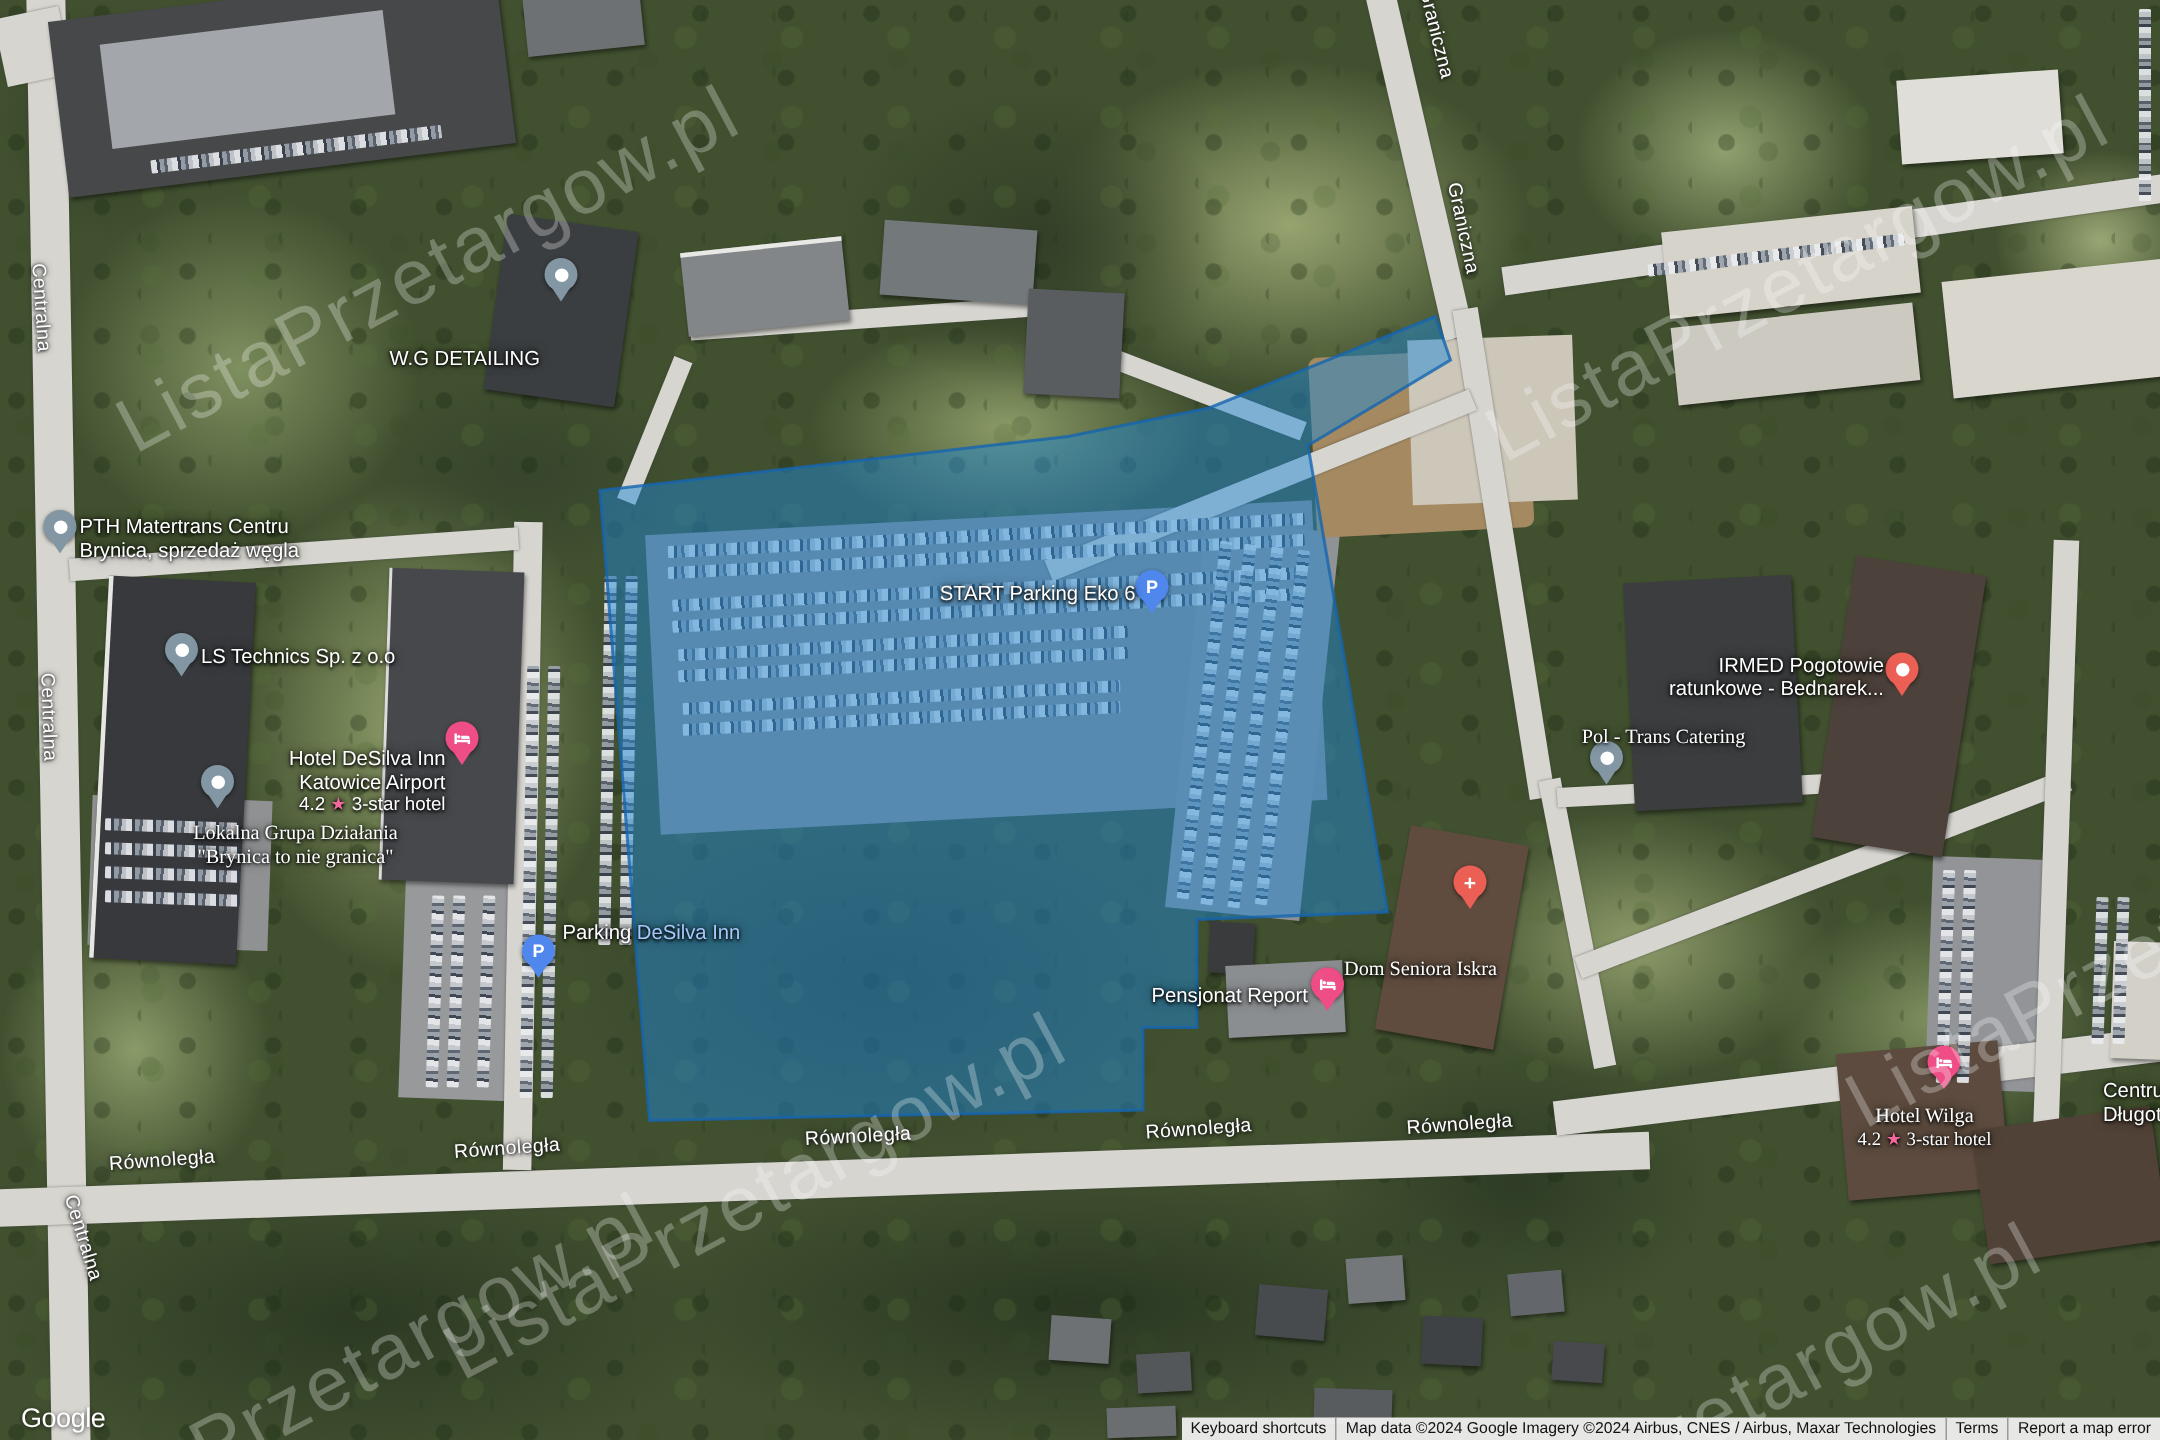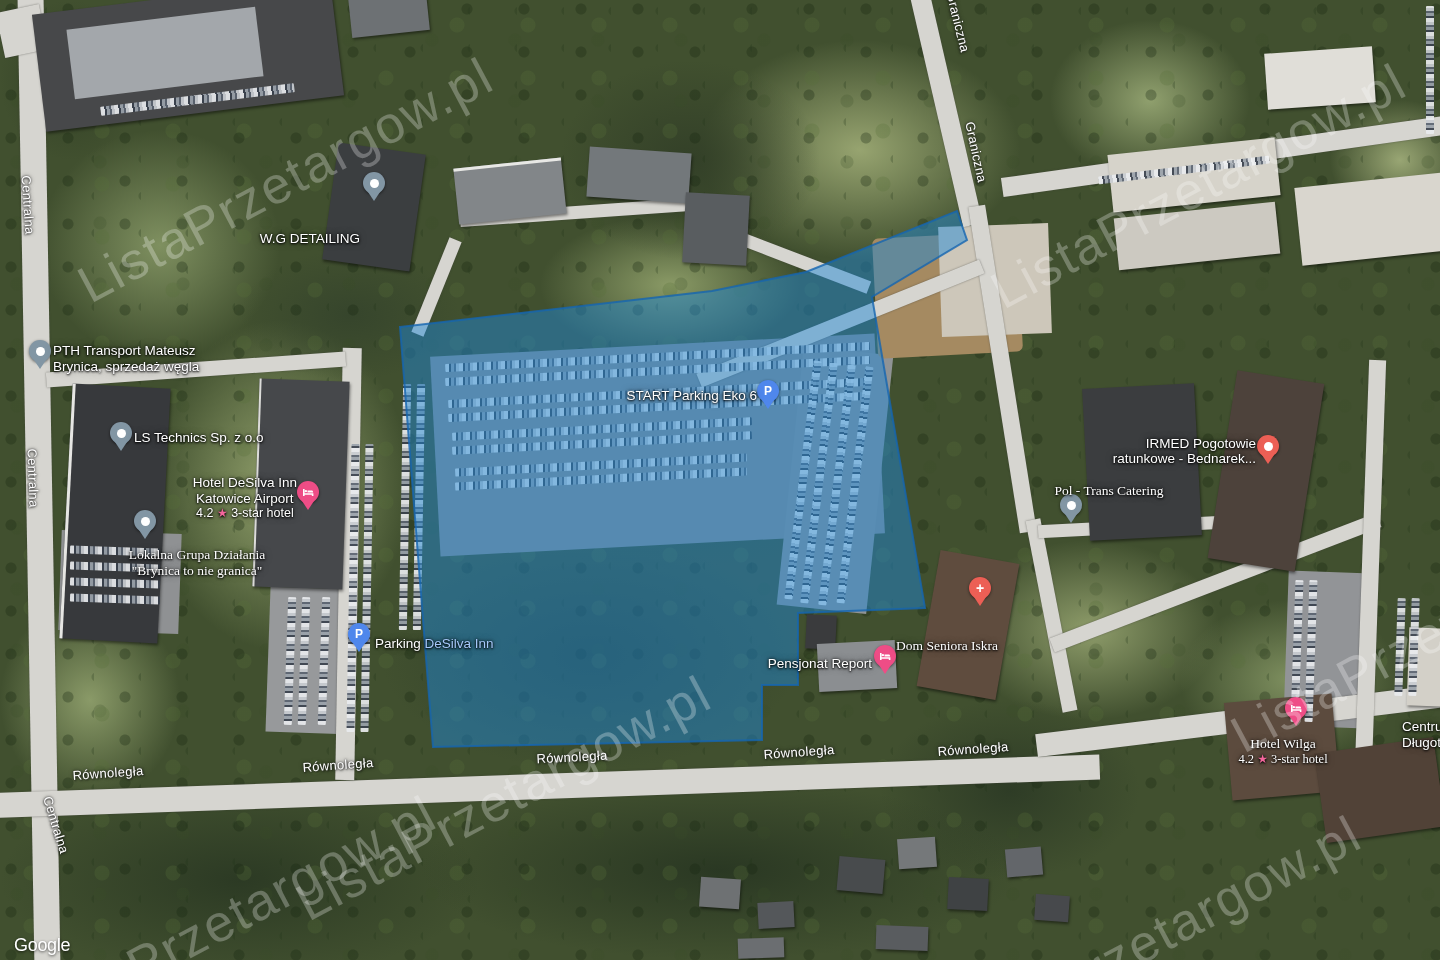--- a/index.html
+++ b/index.html
@@ -219,34 +219,34 @@
       </svg>
   </div>
   <div class="pin" style="--pc:#ee4d86;left:1285px;top:697px;">
     <svg width="12" height="9" viewBox="0 0 12 9">
         <path fill="#fff" d="M1 8V1h1.6v4.2h8.8V8H9.8V6.8H2.6V8H1zM3.9 4.3a1.15 1.15 0 1 1 0-2.3 1.15 1.15 0 0 1 0 2.3zM5.5 2.5h4.1c.9 0 1.5.6 1.5 1.5v.6H5.5V2.5z"></path>
       </svg>
   </div>
 
   <div class="poi r lbl" style="right:1080px;top:183px;margin-top:48px;">W.G DETAILING</div>
   <div class="poi lbl" style="left:53px;top:343px;">
-    <div>PTH Transport Mateusz</div>
+    <div>PTH Matertrans Centru</div>
     <div>Brynica, sprzedaż węgla</div>
   </div>
   <div class="poi lbl" style="left:134px;top:430px;">LS Technics Sp. z o.o</div>
-  <div class="poi r lbl" style="right:1143px;top:475px;text-align:center;">
+  <div class="poi r lbl" style="right:1143px;top:498px;">
     <div>Hotel DeSilva Inn</div>
     <div>Katowice Airport</div>
     <div class="rating"><span>4.2</span> <span class="star">★</span> <span>3-star hotel</span></div>
   </div>
   <div class="poi c lbl" style="left:197px;top:547px;">
     <div>Lokalna Grupa Działania</div>
     <div>"Brynica to nie granica"</div>
   </div>
-  <div class="poi lbl" style="left:375px;top:636px;">
+  <div class="poi lbl" style="left:375px;top:614px;">
     <span>Parking</span> <span class="blue-name">DeSilva Inn</span>
   </div>
   <div class="poi r lbl" style="right:683px;top:388px;">START Parking Eko 6</div>
   <div class="poi r lbl" style="right:184px;top:437px;line-height:14.5px;">
     <div>IRMED Pogotowie</div>
     <div>ratunkowe - Bednarek...</div>
   </div>
   <div class="poi c lbl" style="left:1109px;top:483px;">Pol - Trans Catering</div>
   <div class="poi c lbl" style="left:947px;top:613px;margin-top:25px;">Dom Seniora Iskra</div>
   <div class="poi r lbl" style="right:568px;top:656px;">Pensjonat Report</div>
@@ -260,14 +260,20 @@
   </div>
 
   <div class="wm" style="left:82px;top:262px;">ListaPrzetargow.pl</div>
   <div class="wm" style="left:995px;top:268px;">ListaPrzetargow.pl</div>
   <div class="wm" style="left:300px;top:880px;">ListaPrzetargow.pl</div>
   <div class="wm" style="left:1235px;top:712px;">ListaPrzetargow.pl</div>
   <div class="wm" style="left:25px;top:1000px;">ListaPrzetargow.pl</div>
   <div class="wm" style="left:950px;top:1020px;">ListaPrzetargow.pl</div>
 
   <div class="glogo">Google</div>
+  <div class="attr">
+    <div>Keyboard shortcuts</div>
+    <div>Map data ©2024 Google Imagery ©2024 Airbus, CNES / Airbus, Maxar Technologies</div>
+    <div>Terms</div>
+    <div>Report a map error</div>
+  </div>
 
 </div>
 
 </body></html>

